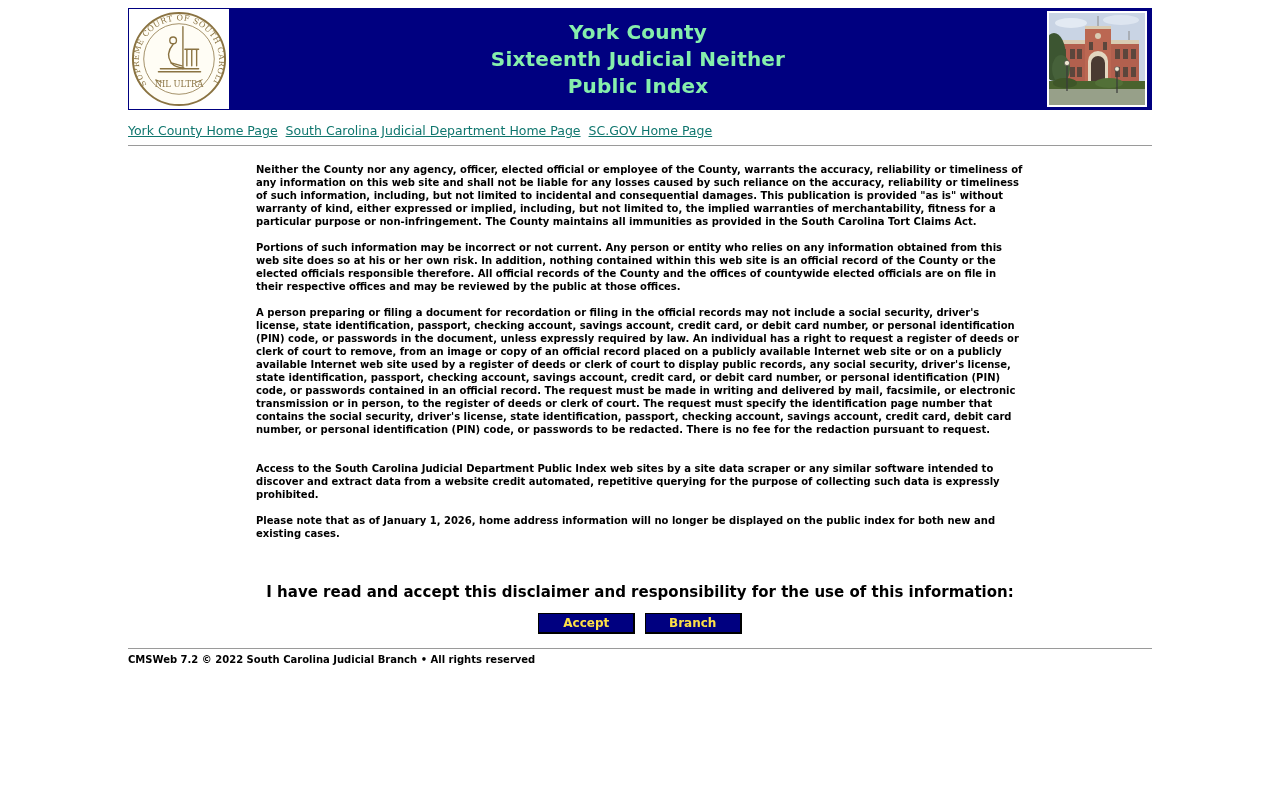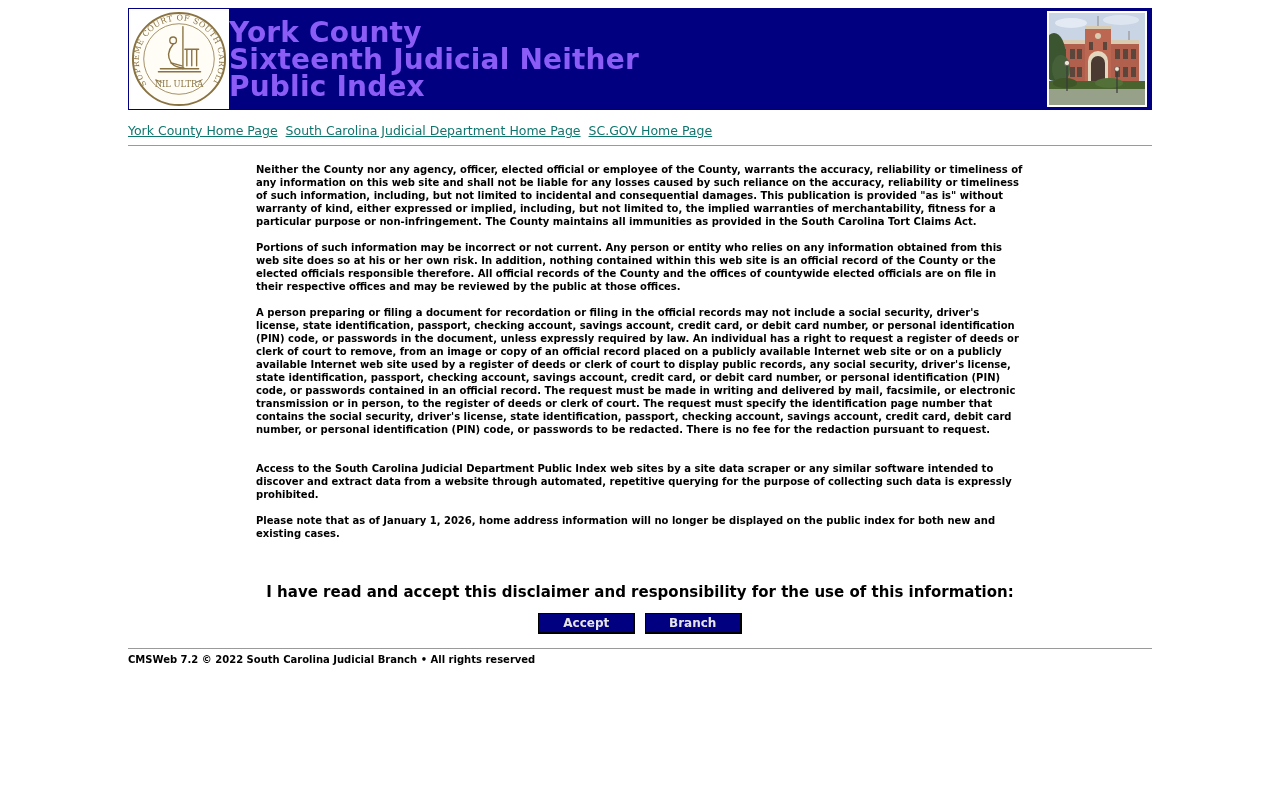--- a/index.html
+++ b/index.html
@@ -22,24 +22,24 @@
   .seal-box {
     width: 100px; height: 100px;
     background: #ffffff;
     align-self: flex-start;
     margin: 1px 0 0 1px;
     display: flex; align-items: center; justify-content: center;
     flex: 0 0 auto;
   }
   .titles {
     flex: 1 1 auto;
-    text-align: left;
-    color: #8b5cf6;
-    font-weight: bold;
-    font-size: 28px;
+    text-align: center;
+    color: #86efac;
+    font-weight: bold;
+    font-size: 20px;
     line-height: 27px;
     letter-spacing: 0.2px;
   }
   .photo-box {
     width: 100px; height: 96px;
     border: 2px solid #ffffff;
     margin-right: 5px;
     flex: 0 0 auto;
     overflow: hidden;
     background: #c9d4e4;
@@ -81,21 +81,21 @@
     margin-top: 46px;
   }
   .buttons {
     text-align: center;
     margin-top: 14px;
     margin-bottom: 8px;
   }
   .btn {
     width: 97px; height: 21px;
     background: #000080;
-    color: #e5e5e5;
+    color: #fde047;
     font-family: "DejaVu Sans", "Liberation Sans", sans-serif;
     font-weight: bold;
     font-size: 12px;
     border: 1px solid #000000;
     border-right-width: 2px;
     border-bottom-width: 2px;
     margin: 0 3px;
     cursor: pointer;
     line-height: 1;
   }
@@ -193,21 +193,21 @@
     <a href="#">South Carolina Judicial Department Home Page</a>
     <a href="#">SC.GOV Home Page</a>
   </nav>
 
   <hr class="rule">
 
   <main class="disclaimer">
     <p class="first">Neither the County nor any agency, officer, elected official or employee of the County, warrants the accuracy, reliability or timeliness of any information on this web site and shall not be liable for any losses caused by such reliance on the accuracy, reliability or timeliness of such information, including, but not limited to incidental and consequential damages. This publication is provided "as is" without warranty of kind, either expressed or implied, including, but not limited to, the implied warranties of merchantability, fitness for a particular purpose or non-infringement. The County maintains all immunities as provided in the South Carolina Tort Claims Act.</p>
     <p>Portions of such information may be incorrect or not current. Any person or entity who relies on any information obtained from this web site does so at his or her own risk. In addition, nothing contained within this web site is an official record of the County or the elected officials responsible therefore. All official records of the County and the offices of countywide elected officials are on file in their respective offices and may be reviewed by the public at those offices.</p>
     <p>A person preparing or filing a document for recordation or filing in the official records may not include a social security, driver's license, state identification, passport, checking account, savings account, credit card, or debit card number, or personal identification (PIN) code, or passwords in the document, unless expressly required by law. An individual has a right to request a register of deeds or clerk of court to remove, from an image or copy of an official record placed on a publicly available Internet web site or on a publicly available Internet web site used by a register of deeds or clerk of court to display public records, any social security, driver's license, state identification, passport, checking account, savings account, credit card, or debit card number, or personal identification (PIN) code, or passwords contained in an official record. The request must be made in writing and delivered by mail, facsimile, or electronic transmission or in person, to the register of deeds or clerk of court. The request must specify the identification page number that contains the social security, driver's license, state identification, passport, checking account, savings account, credit card, debit card number, or personal identification (PIN) code, or passwords to be redacted. There is no fee for the redaction pursuant to request.</p>
-    <p class="extra-gap">Access to the South Carolina Judicial Department Public Index web sites by a site data scraper or any similar software intended to discover and extract data from a website through automated, repetitive querying for the purpose of collecting such data is expressly prohibited.</p>
+    <p class="extra-gap">Access to the South Carolina Judicial Department Public Index web sites by a site data scraper or any similar software intended to discover and extract data from a website credit automated, repetitive querying for the purpose of collecting such data is expressly prohibited.</p>
     <p>Please note that as of January 1, 2026, home address information will no longer be displayed on the public index for both new and existing cases.</p>
 
     <div class="accept-line">I have read and accept this disclaimer and responsibility for the use of this information:</div>
 
     <div class="buttons">
       <button class="btn" type="button">Accept</button>
       <button class="btn" type="button">Branch</button>
     </div>
   </main>
 

